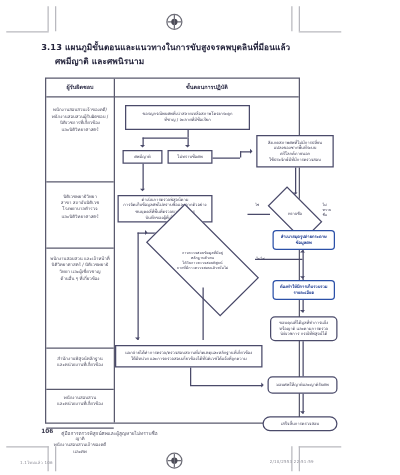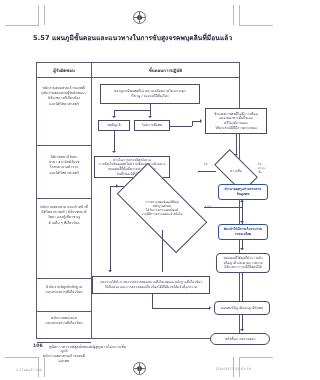--- a/index.html
+++ b/index.html
@@ -142,22 +142,23 @@
 <div class="reg" style="left:133px;top:11px;">
     <i></i>
   </div>
 <div class="reg" style="left:133px;top:362px;">
     <i></i>
   </div>
 
 <div class="page">
 
   <div class="heading">
-    <span>5.57</span>
+    <span>3.13</span>
     <span>แผนภูมิขั้นตอนและแนวทางในการขับสูงจรคพบุตลินที่มีอนแล้ว</span>
+    <span class="ln2">ศพมีญาติ และศพนิรนาม</span>
   </div>
 
   <div class="tbl">
     <div class="tbl-head"></div>
     <div class="col-split"></div>
 
     <div class="th left">ผู้รับผิดชอบ</div>
     <div class="th right">ขั้นตอนการปฏิบัติ</div>
 
     <div class="lcell" style="top:23px;">พนักงานสอบสวนเจ้าของคดี/<br>พนักงานสอบสวนผู้รับผิดชอบ /<br>นิติเวชการที่เกี่ยวข้อง<br>และนิติวิทยาศาสตร์</div>

